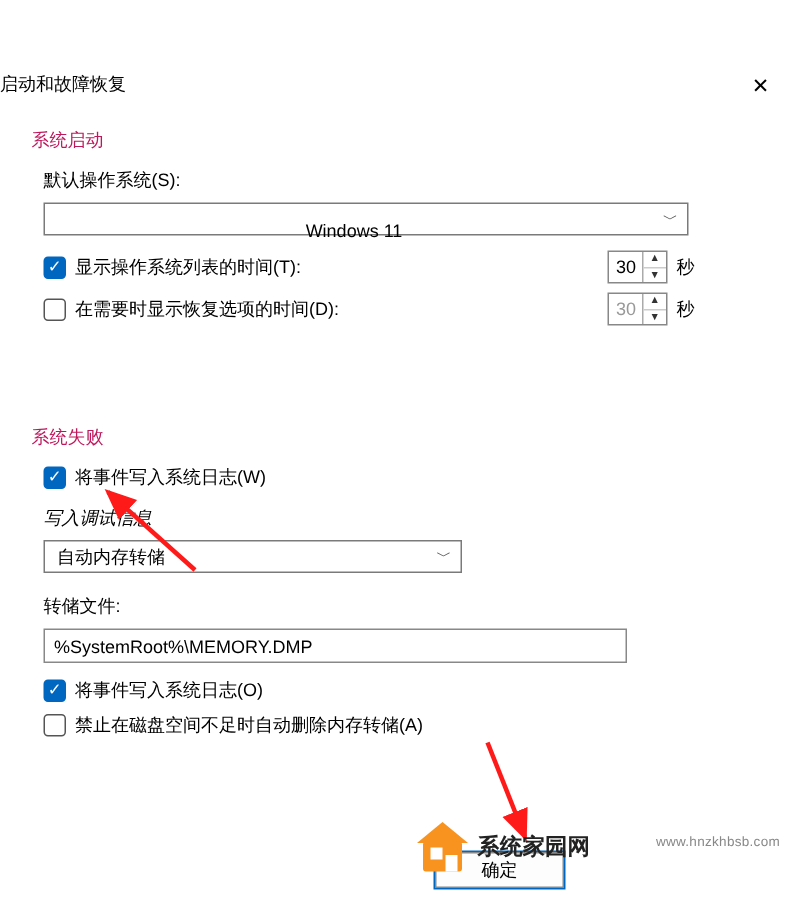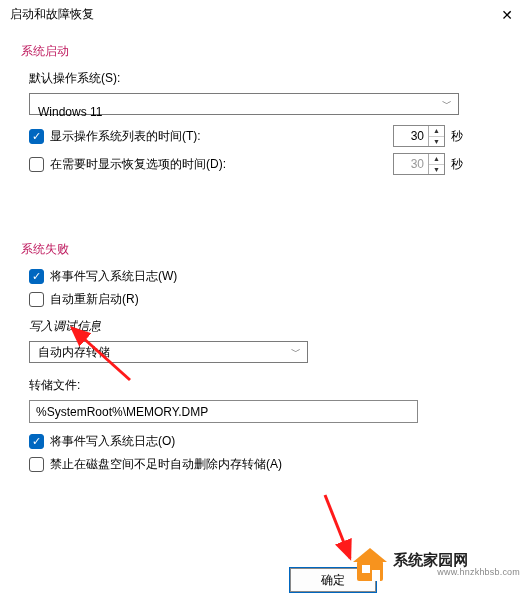--- a/index.html
+++ b/index.html
@@ -10,22 +10,23 @@
       background: #fff;
       width: 532px;
       height: 600px;
       position: relative;
       overflow: hidden;
     }
     .titlebar {
       display: flex;
       justify-content: space-between;
       align-items: center;
-      padding: 6px 10px 6px 10px;
+      padding: 6px 10px 6px 0;
       border-bottom: 1px solid #fff;
+      margin-top: 42px;
     }
     .close-btn {
       font-size: 14px;
       width: 30px;
       text-align: center;
       cursor: pointer;
     }
     .content {
       padding: 10px 18px 0 18px;
     }
@@ -44,20 +45,21 @@
     .select-box {
       position: relative;
       width: 430px;
       border: 1px solid #7a7a7a;
       background: #fff;
       height: 22px;
       display: flex;
       align-items: center;
       padding: 16px 24px 0 8px;
       margin-bottom: 10px;
+      justify-content: center;
     }
     .select-caret {
       position: absolute;
       right: 6px;
       top: 50%;
       transform: translateY(-50%);
       font-size: 10px;
       color: #555;
       pointer-events: none;
     }
@@ -87,21 +89,21 @@
     }
     .check-label { flex: 1; }
     .spinner-group {
       display: flex;
       align-items: center;
       gap: 6px;
       margin-left: auto;
       padding-right: 40px;
     }
     .spinner {
-      width: 52px;
+      width: 40px;
       height: 22px;
       border: 1px solid #888;
       display: flex;
       align-items: stretch;
       background: #fff;
     }
     .spinner.disabled {
       color: #999;
       background: #fff;
     }
@@ -200,21 +202,21 @@
       border-radius: 2px;
     }
     .logo-window {
        position: absolute; top: 17px; left: 9px;
        width: 8px; height: 8px; background:#fff;
     }
     .logo-body::after{
       content:""; position:absolute; right:3px; bottom:0;
       width:8px; height:11px; background:#fff;
     }
-    .wm-text { display:flex; flex-direction:column; line-height:1.1; }
+    .wm-text { display:flex; flex-direction:row; line-height:1.1; }
     .wm-line1 { font-size: 15px; font-weight: bold; color:#222; }
     .wm-line2 { font-size: 9px; color:#888; letter-spacing:0.2px;margin-left:44px; }
     .big-gap { height: 28px; }
   </style>
 </head>
 <body>
 
 <div class="titlebar">
   <span>启动和故障恢复</span>
   <span class="close-btn">
@@ -266,24 +268,20 @@
   </div>
 
   <div class="big-gap"></div>
 
   <div class="section">
     <div class="section-title">系统失败</div>
     <div class="indent">
       <div class="check-row">
         <span class="checkbox checked">✓</span>
         <span class="check-label">将事件写入系统日志(W)</span>
-      </div>
-      <div class="check-row">
-        <span class="checkbox"></span>
-        <span class="check-label">自动重新启动(R)</span>
       </div>
 
       <div class="subsection-label">写入调试信息</div>
       <div class="select-wide">
         <span>自动内存转储</span>
         <span class="select-caret">﹀</span>
       </div>
 
       <div class="label-row">转储文件:</div>
       <div class="text-input">

